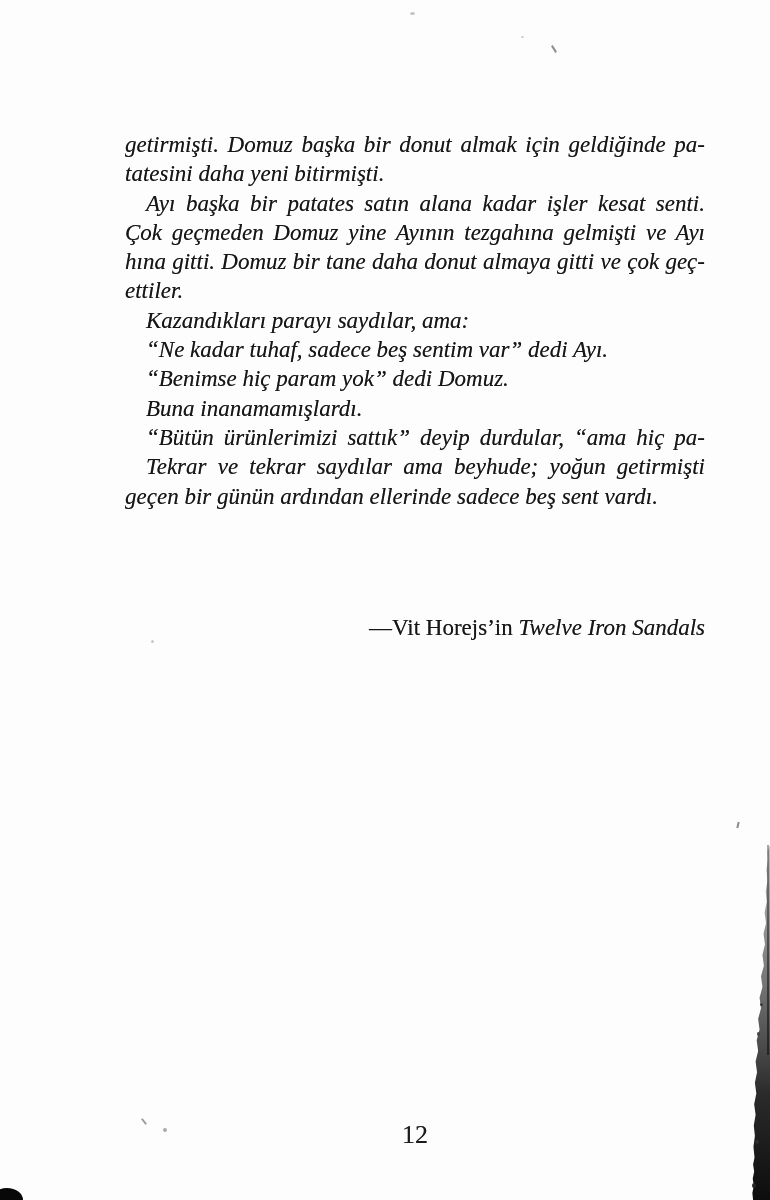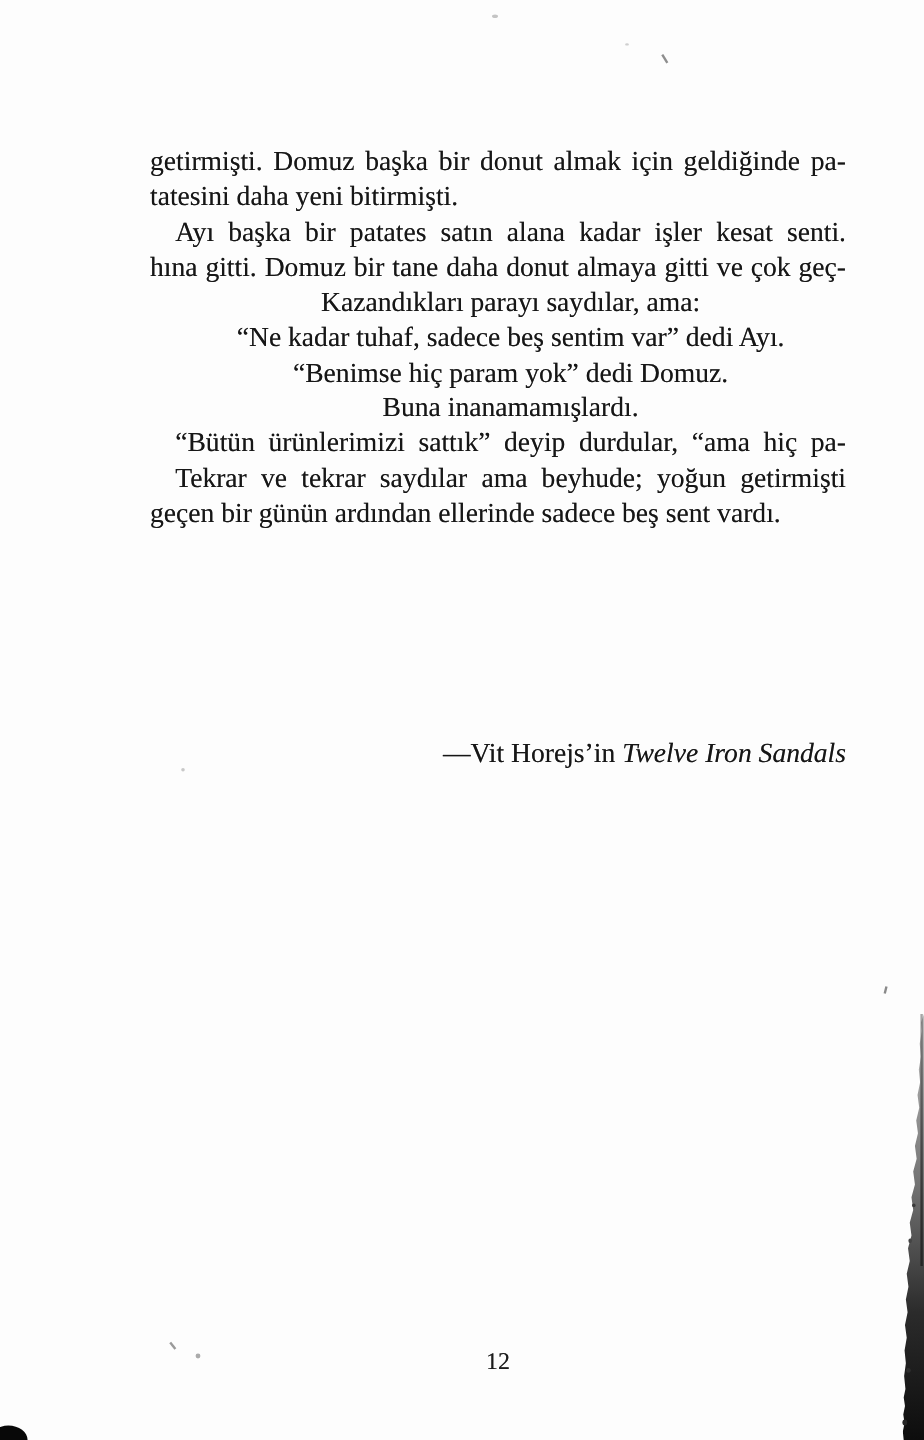--- a/index.html
+++ b/index.html
@@ -10,43 +10,44 @@
   body{background:#ffffff;}
   .page{
     position:relative;
     width:770px;height:1200px;
     background:var(--paper);
     overflow:hidden;
     font-family:"Liberation Serif", serif;
   }
   
   .body-text{
-    position:absolute;left:125px;top:120px;width:580px;
+    position:absolute;left:125px;top:130px;width:580px;
+    font-style:italic;
     font-size:23px;line-height:29.3px;
     color:var(--ink);
     text-shadow:0 0 .5px rgba(0,0,0,.55);
   }
   .line{white-space:normal;}
-  .line.indent{text-indent:21px;text-align:center;}
+  .line.indent{text-indent:21px;}
   .line.justify{text-align:justify;text-align-last:justify;}
   
   .attribution{
     position:absolute;left:125px;top:613px;width:580px;
     text-align:right;
     font-style:normal;
     font-size:23px;line-height:29px;
     color:var(--ink);
     text-shadow:0 0 .5px rgba(0,0,0,.55);
   }
   .attribution .it{font-style:italic;margin-top:48px;}
   
   .page-number{
     position:absolute;left:125px;top:1124px;width:580px;
     text-align:center;
-    font-size:20px;line-height:22px;
+    font-size:26px;line-height:22px;
     color:#1c1c1c;
     text-shadow:0 0 .5px rgba(0,0,0,.5);
   }
   
   .edge-band{
     position:absolute;right:0;top:845px;width:18px;height:355px;
     background:linear-gradient(180deg,
       rgba(45,45,45,.30) 0%,
       rgba(30,30,30,.62) 40%,
       rgba(14,14,14,.88) 70%,
@@ -66,21 +67,23 @@
 </style>
 </head>
 <body>
 
 <div class="page">
 
   <div class="body-text">
       <div class="line justify">getirmişti. Domuz başka bir donut almak için geldiğinde pa-</div>
       <div class="line">tatesini daha yeni bitirmişti.</div>
       <div class="line indent justify">Ayı başka bir patates satın alana kadar işler kesat senti.</div>
+      <div class="line justify">Çok geçmeden Domuz yine Ayının tezgahına gelmişti ve Ayı</div>
       <div class="line justify">hına gitti. Domuz bir tane daha donut almaya gitti ve çok geç-</div>
+      <div class="line">ettiler.</div>
       <div class="line indent">Kazandıkları parayı saydılar, ama:</div>
       <div class="line indent">“Ne kadar tuhaf, sadece beş sentim var” dedi Ayı.</div>
       <div class="line indent">“Benimse hiç param yok” dedi Domuz.</div>
       <div class="line indent">Buna inanamamışlardı.</div>
       <div class="line indent justify">“Bütün ürünlerimizi sattık” deyip durdular, “ama hiç pa-</div>
       <div class="line indent justify">Tekrar ve tekrar saydılar ama beyhude; yoğun getirmişti</div>
       <div class="line">geçen bir günün ardından ellerinde sadece beş sent vardı.</div>
     </div>
 
   <div class="attribution">

